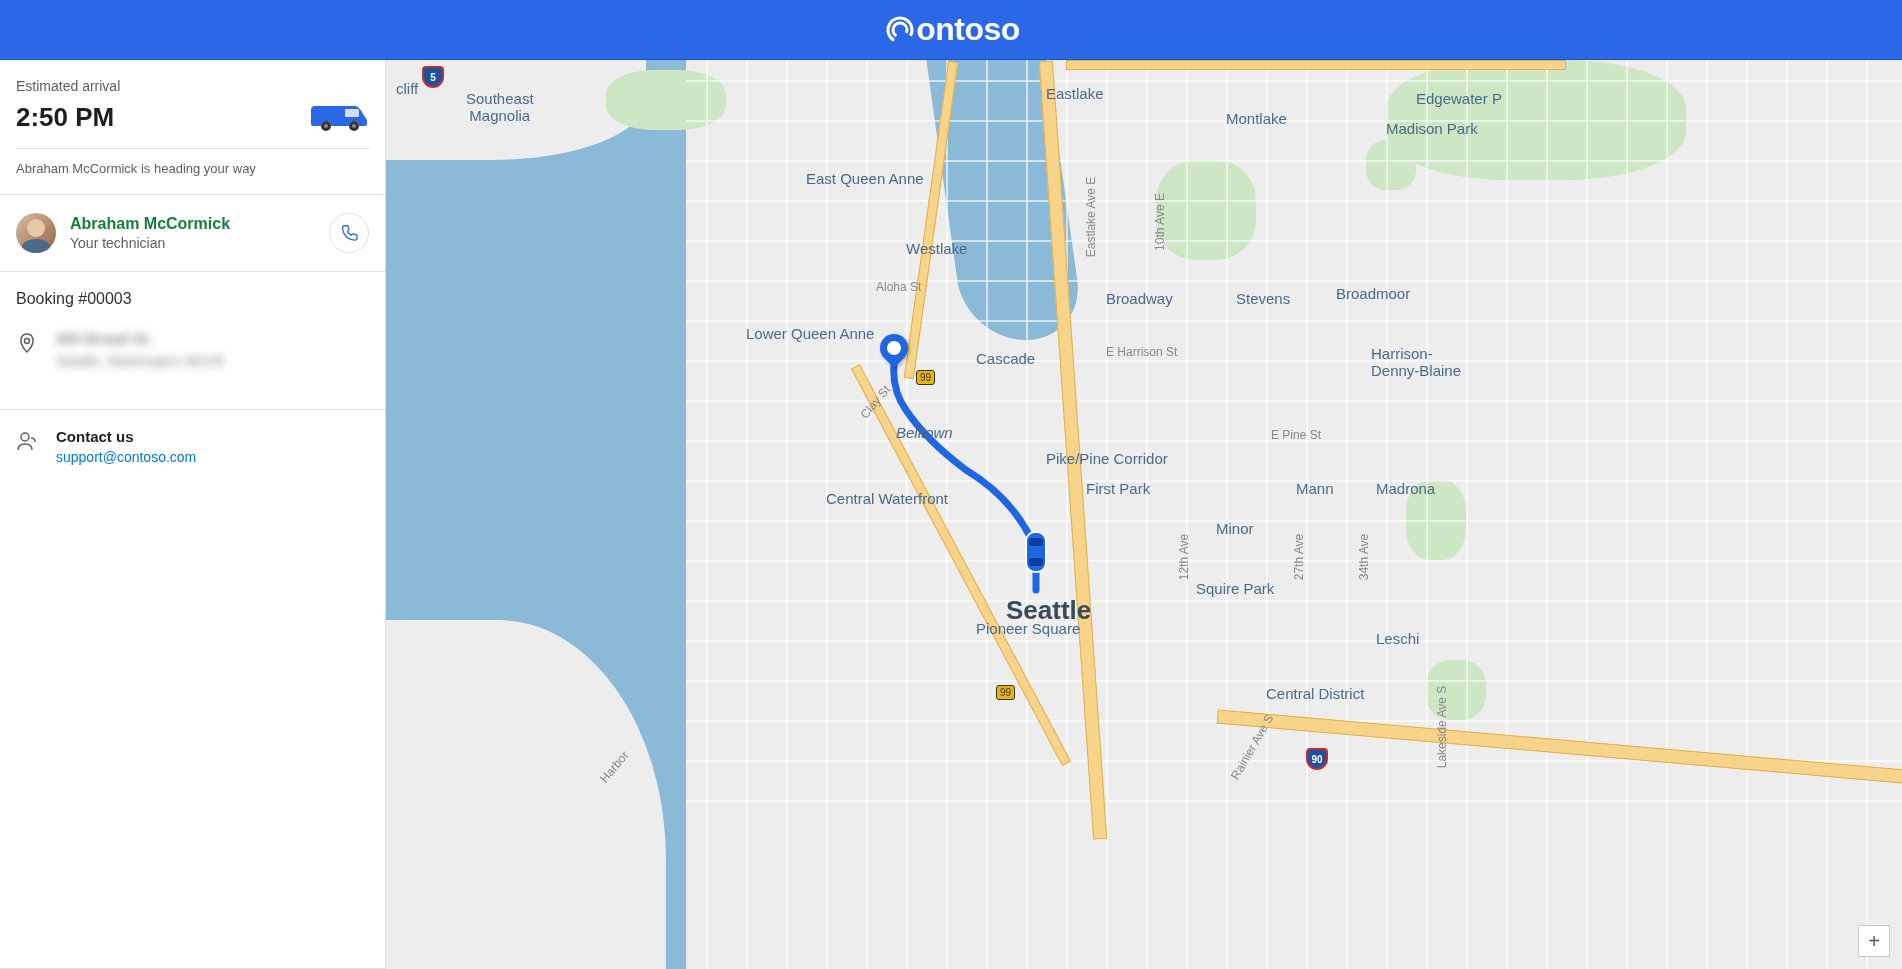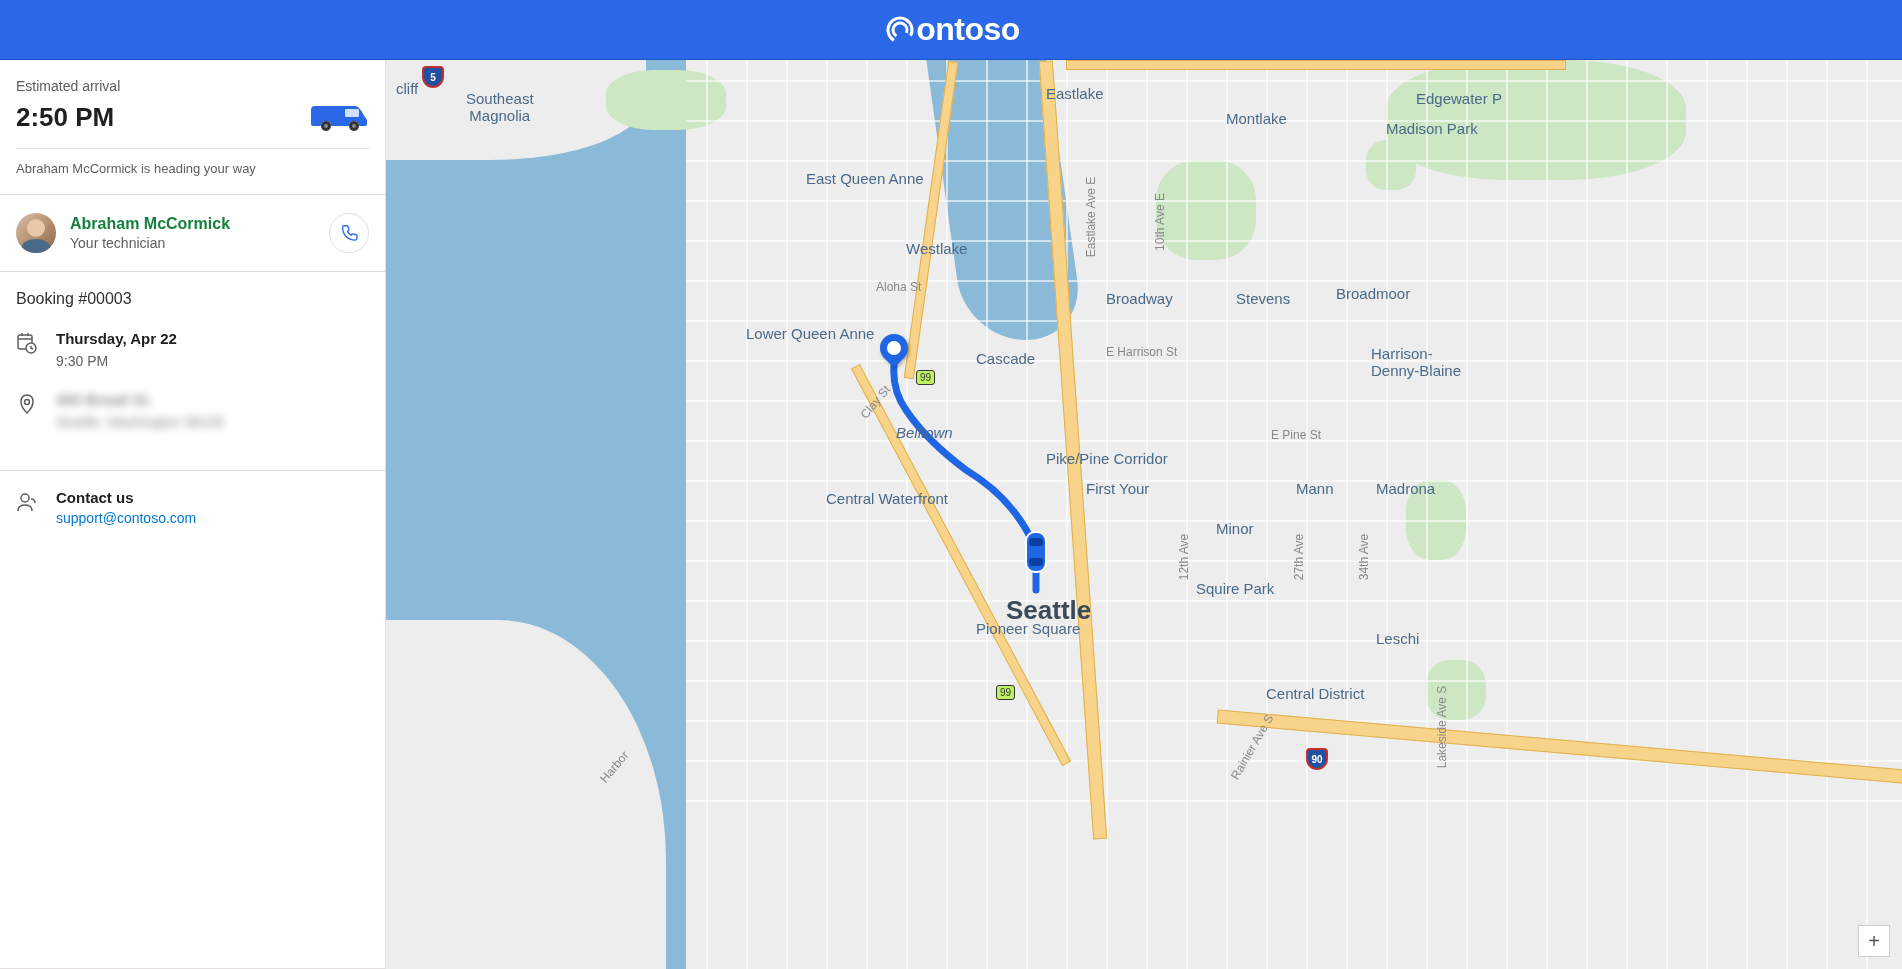--- a/index.html
+++ b/index.html
@@ -244,21 +244,21 @@
     display:flex;
     align-items:center;
     justify-content:center;
     font-size:20px;
     color:#555;
     cursor:pointer;
   }
   .hwy-shield{
     position:absolute;
     font-size:10px;
-    background:#bef264;
+    background:#eab308;
     border:1px solid #333;
     border-radius:3px;
     padding:1px 3px;
     color:#333;
   }
   .interstate{
     position:absolute;
     width:22px;height:22px;
     background:#2050a0;
     border:2px solid #c03030;
@@ -316,36 +316,20 @@
           <svg width="20" height="20" viewBox="0 0 20 20">
             <path d="M5 2 Q3 2 3 4 Q3 10 7 14 Q11 18 17 18 Q19 18 19 16 L19 13 Q19 12 18 12 L15 11 Q14 11 13.5 11.5 L12.5 12.5 Q10 11 8.5 8.5 L9.5 7.5 Q10 7 10 6 L9 3 Q9 2 8 2 Z" fill="none" stroke="#2b68e8" stroke-width="1.5" transform="scale(0.9) translate(1 1)"></path>
           </svg>
         </div>
       </div>
     </div>
 
     <div class="section">
       <div class="booking-num">Booking #00003</div>
 
-      <div class="info-row">
-        <div class="info-icon">
-          <svg width="22" height="22" viewBox="0 0 22 22">
-            <rect x="2" y="3" width="14" height="14" rx="2" fill="none" stroke="#605e5c" stroke-width="1.5"></rect>
-            <line x1="2" y1="7" x2="16" y2="7" stroke="#605e5c" stroke-width="1.5"></line>
-            <line x1="6" y1="1" x2="6" y2="4" stroke="#605e5c" stroke-width="1.5"></line>
-            <line x1="12" y1="1" x2="12" y2="4" stroke="#605e5c" stroke-width="1.5"></line>
-            <circle cx="15" cy="16" r="5" fill="#fff" stroke="#605e5c" stroke-width="1.5"></circle>
-            <path d="M15 14 L15 16 L17 17" stroke="#605e5c" stroke-width="1.5" fill="none"></path>
-          </svg>
-        </div>
-        <div>
-          <div class="info-main">Thursday, Apr 22</div>
-          <div class="info-sub">9:30 PM</div>
-        </div>
-      </div>
 
       <div class="info-row">
         <div class="info-icon">
           <svg width="22" height="22" viewBox="0 0 22 22">
             <path d="M11 2 Q17 2 17 9 Q17 14 11 20 Q5 14 5 9 Q5 2 11 2 Z" fill="none" stroke="#605e5c" stroke-width="1.5"></path>
             <circle cx="11" cy="9" r="2.5" fill="none" stroke="#605e5c" stroke-width="1.5"></circle>
           </svg>
         </div>
         <div>
           <div class="info-main blur">400 Broad St.</div>
@@ -460,21 +444,21 @@
 
     <div class="label" style="left:10px; top:20px;">cliff</div>
     <div class="label" style="left:80px; top:30px; text-align:center;">Southeast<br>Magnolia</div>
     <div class="label" style="left:420px; top:110px;">East Queen Anne</div>
     <div class="label" style="left:520px; top:180px;">Westlake</div>
     <div class="label" style="left:360px; top:265px;">Lower Queen Anne</div>
     <div class="label" style="left:590px; top:290px;">Cascade</div>
     <div class="label" style="left:510px; top:364px;font-style:italic;">Belltown</div>
     <div class="label" style="left:440px; top:430px;">Central Waterfront</div>
     <div class="label" style="left:660px; top:390px;">Pike/Pine Corridor</div>
-    <div class="label" style="left:700px; top:420px;">First Your</div>
+    <div class="label" style="left:700px; top:420px;">First Park</div>
     <div class="label" style="left:590px; top:560px;">Pioneer Square</div>
     <div class="label" style="left:660px; top:25px;">Eastlake</div>
     <div class="label" style="left:840px; top:50px;">Montlake</div>
     <div class="label" style="left:1000px; top:60px;">Madison Park</div>
     <div class="label" style="left:1030px; top:30px;">Edgewater P</div>
     <div class="label" style="left:720px; top:230px;">Broadway</div>
     <div class="label" style="left:850px; top:230px;">Stevens</div>
     <div class="label" style="left:950px; top:225px;">Broadmoor</div>
     <div class="label" style="left:985px; top:285px; text-align:left;">Harrison-<br>Denny-Blaine</div>
     <div class="label" style="left:830px; top:460px;">Minor</div>

